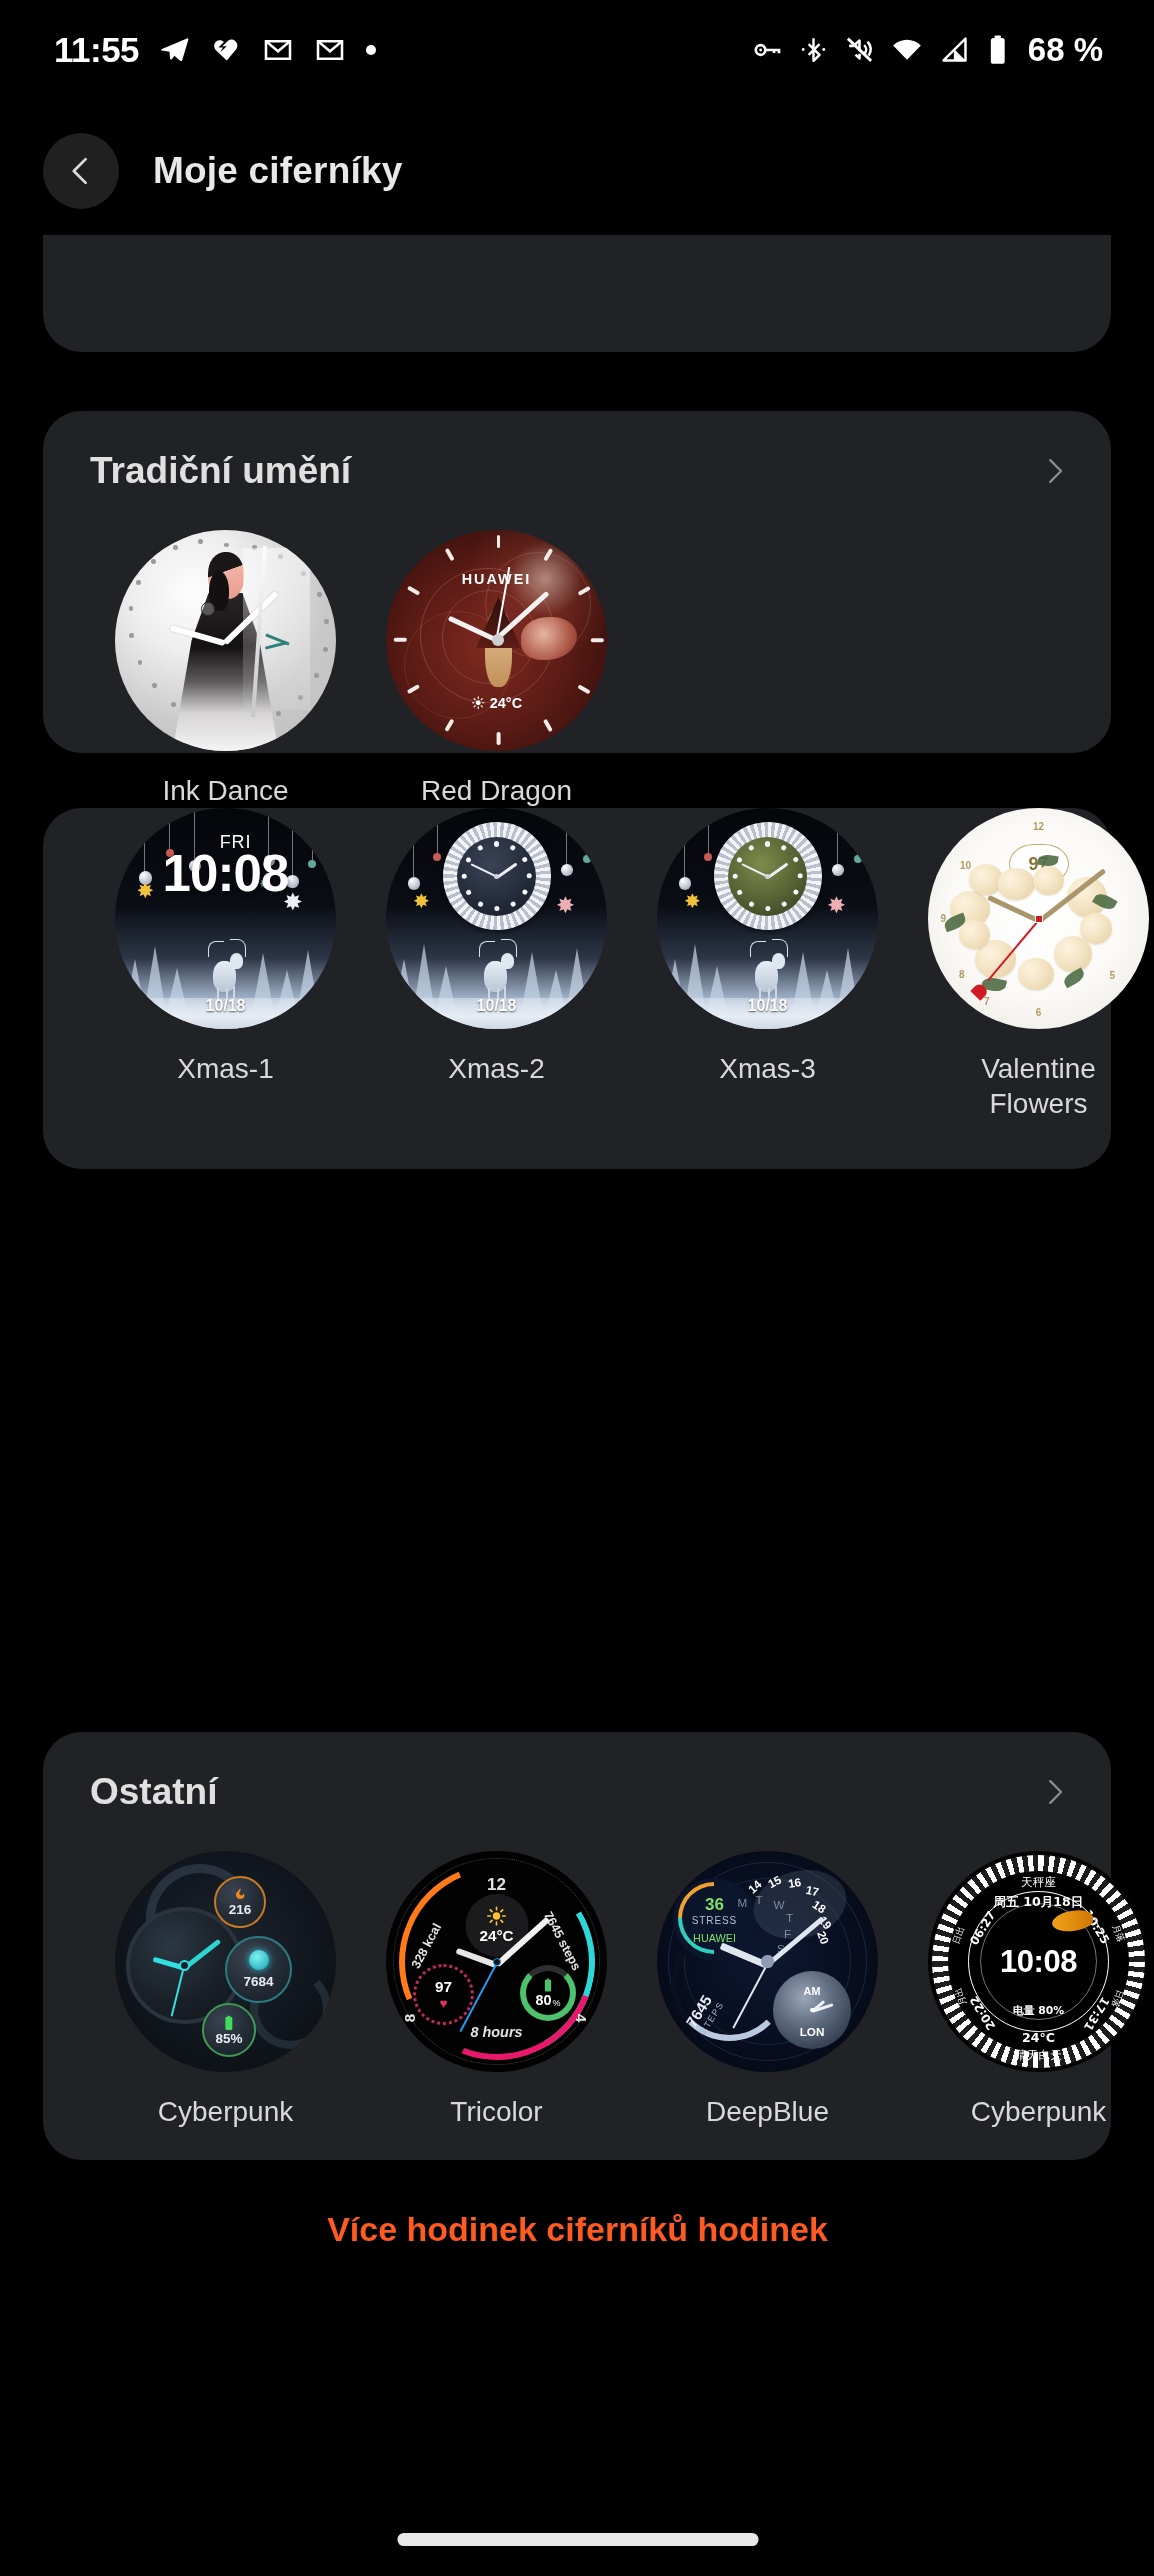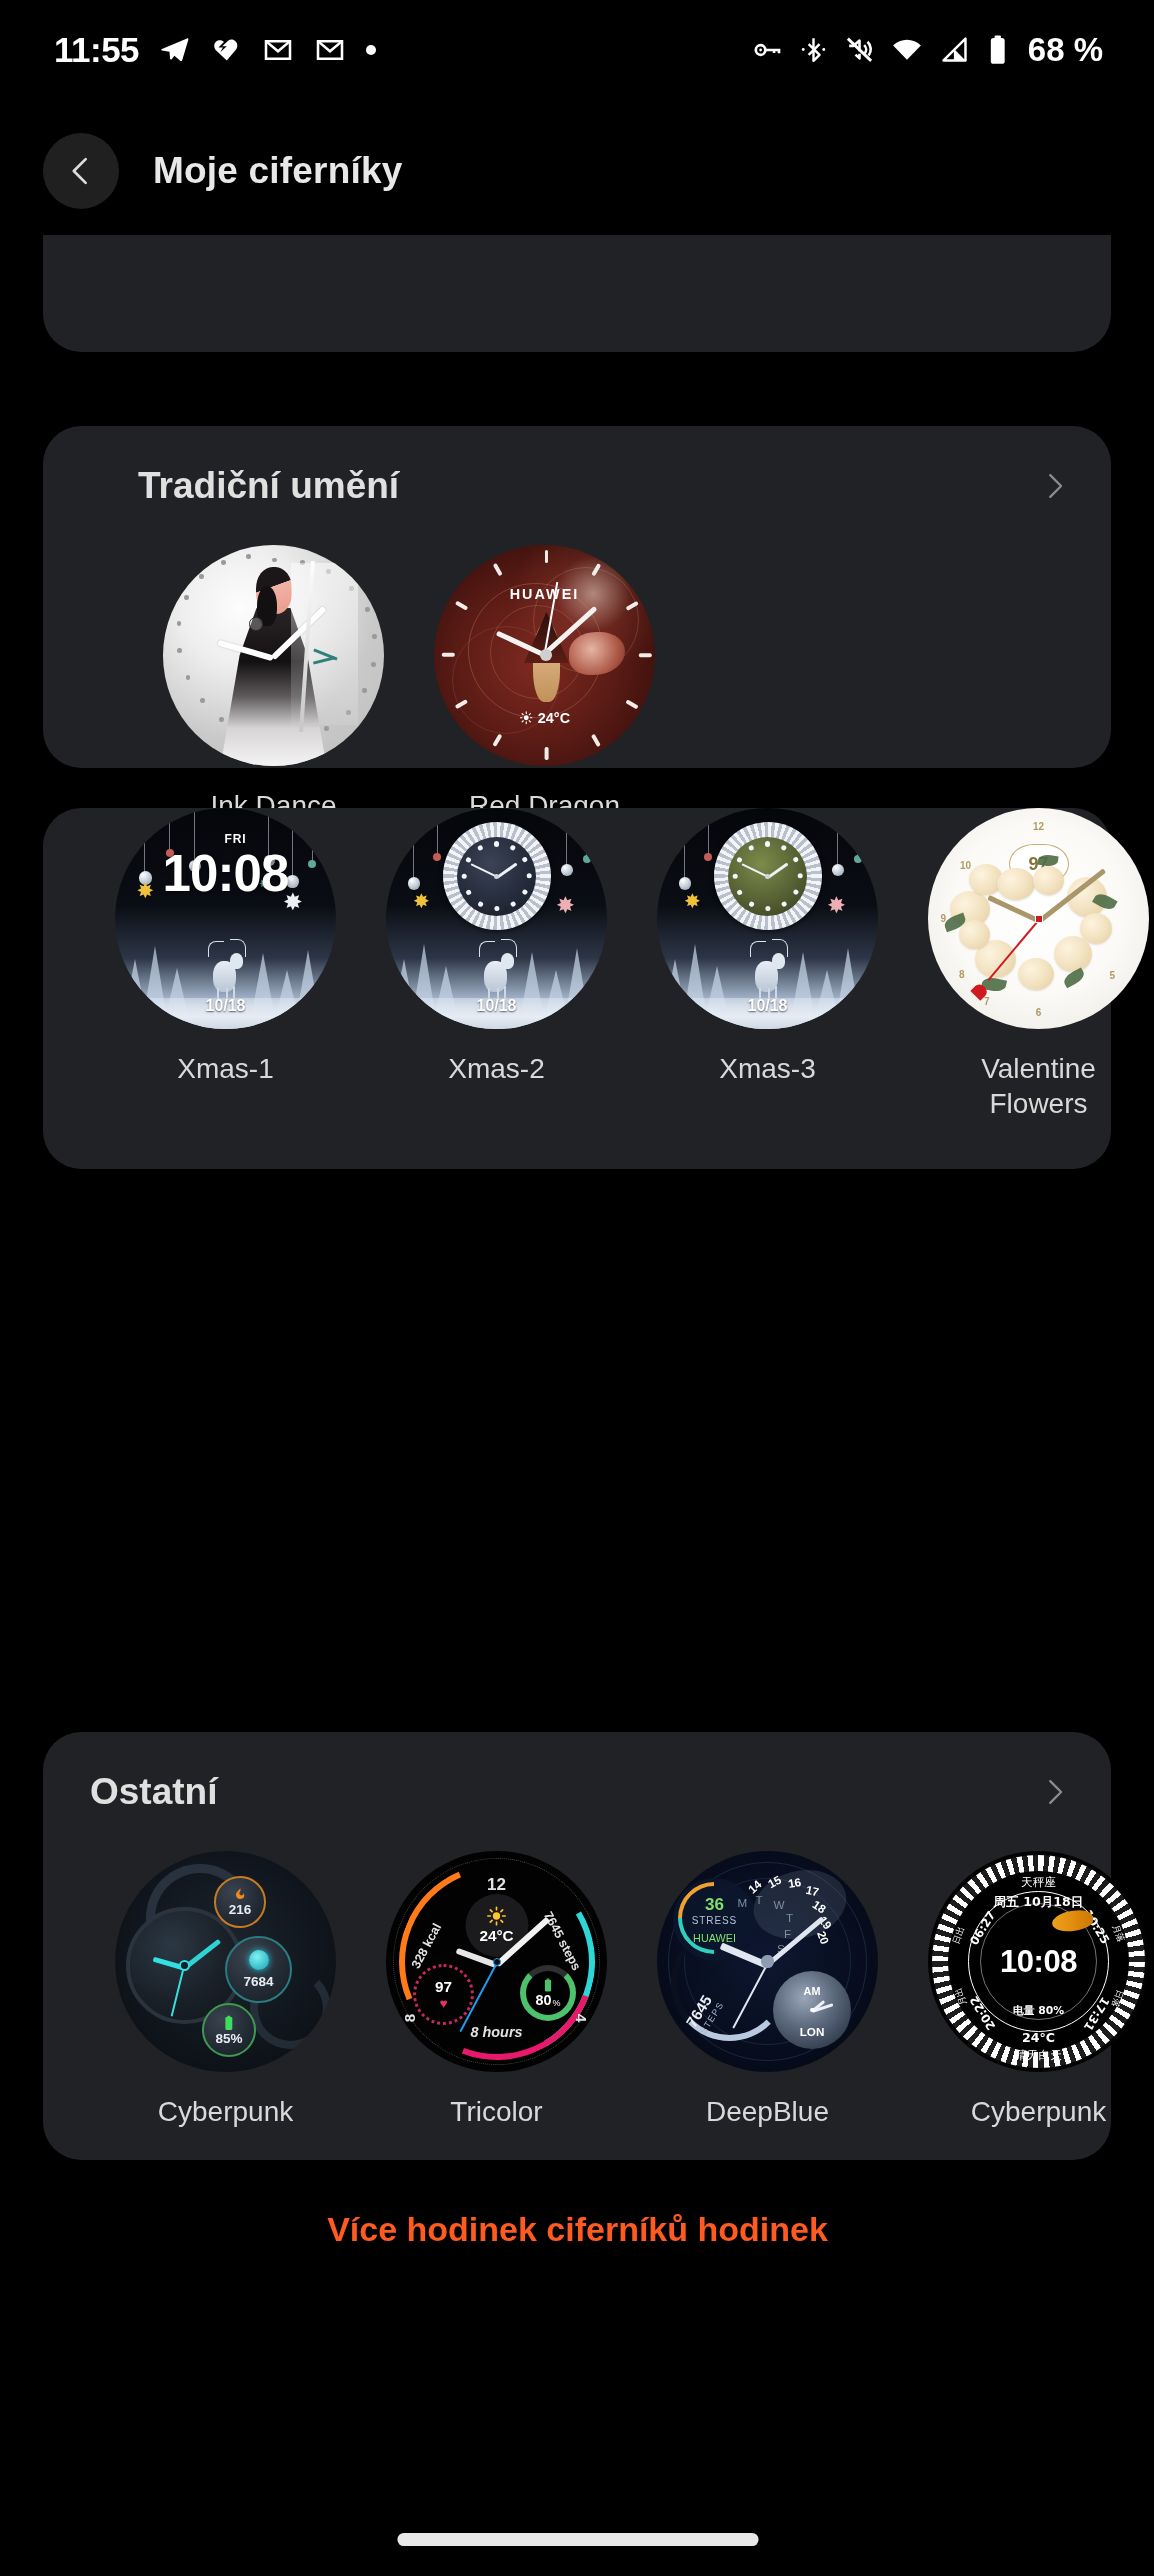--- a/index.html
+++ b/index.html
@@ -265,21 +265,21 @@
     color: #e9eef5;
     line-height: 1;
   }
   .xm-date {
     bottom: 14.4px;
     font-size: 16px;
     font-weight: 700;
     color: #ffffff;
     text-shadow: 0 0.9px 1.8px rgba(0,0,0,0.6);
   }
-  .xm1-day { top: 23.5px; font-size: 12px; font-weight: 700; letter-spacing: 0.9px; padding-left: 20px; }
+  .xm1-day { top: 23.5px; font-size: 18px; font-weight: 400; letter-spacing: 0.9px; padding-left: 20px; }
   .xm1-time {
     top: 36px;
     font-size: 51px;
     font-weight: 700;
     letter-spacing: -0.9px;
     text-shadow: 0 1.8px 5.4px rgba(0,0,0,0.5);
   }
   .xm-dial {
     position: absolute;
     left: 50%;
@@ -617,21 +617,21 @@
         <path d="M15.3 3.6 6.9 12l8.4 8.4" fill="none" stroke="#dcdcdc" stroke-width="1.9" stroke-linecap="round" stroke-linejoin="round"></path>
       </svg>
     </div>
     <div class="page-title">Moje ciferníky</div>
   </div>
 
   <div class="content">
 
     <div class="card card-partial"></div>
 
-    <div class="card" style="top:182px; height:342px;padding-left:48px;">
+    <div class="card" style="top:167px; height:342px;">
       <div class="card-head">
         <span class="card-title">Tradiční umění</span>
         <svg class="chev-right" width="31" height="31" viewBox="0 0 24 24">
           <path d="M8.7 3.6 17.1 12l-8.4 8.4" fill="none" stroke="#8b8b8b" stroke-width="1.8" stroke-linecap="round" stroke-linejoin="round"></path>
         </svg>
       </div>
 
       <div class="face-row">
 
         <div class="face-cell">

